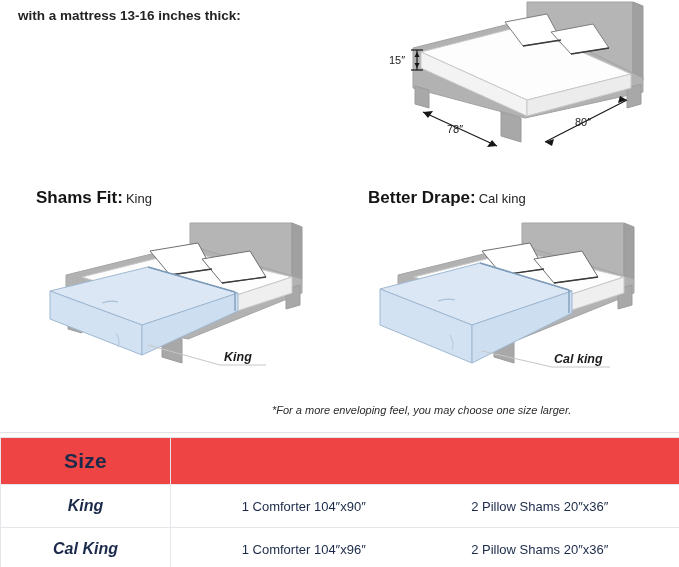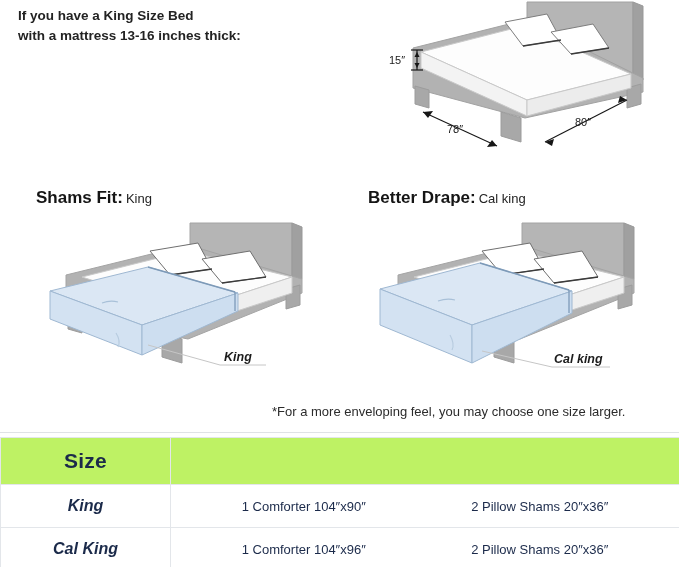--- a/index.html
+++ b/index.html
@@ -67,21 +67,22 @@
     font-weight: normal;
     color: #232323;
     margin-left: 3px;
   }
 
   
   #footnote {
     position: absolute;
     left: 272px;
     top: 404px;
-    font-size: 13px;
+    font-size: 11px;
+    font-style: italic;
     color: #2b2b2b;
     white-space: nowrap;
   }
   #footnote-rule {
     position: absolute;
     left: 0px;
     top: 432px;
     width: 679px;
     height: 1px;
     background: #dfe2e6;
@@ -97,21 +98,21 @@
     table-layout: fixed;
   }
   #size-table td {
     border: 1px solid #e3e6ea;
     padding: 0;
     vertical-align: middle;
   }
   #size-table .col-size { width: 170px; }
   #size-table .col-spec { width: 509px; }
 
-  .hdr-row td { height: 46px; background: #bef264; }
+  .hdr-row td { height: 46px; background: #ef4444; }
   .hdr-size {
     font-size: 21px;
     font-weight: bold;
     color: #1b2a4a;
     text-align: center;
     letter-spacing: 0.2px;
   }
   .body-row td { height: 42px; background: #ffffff; }
   .cell-size {
     font-size: 16px;
@@ -143,21 +144,20 @@
     font-size: 12.5px;
     font-style: italic;
     font-weight: bold;
     fill: #1b1b1b;
   }
 </style>
 </head>
 <body>
 
 <div id="header-block">
-  <div class="subtitle-line">If you have a King Size Bed</div>
   <div class="subtitle-line">with a mattress 13-16 inches thick:</div>
 </div>
 
 <div class="diagram" id="top-bed-diagram">
   <svg viewBox="0 0 304 160" xmlns="http://www.w3.org/2000/svg">
 
     <polygon points="152,2 258,2 258,78 152,88" fill="#b5b5b5" stroke="#a2a2a2" stroke-width="1"></polygon>
     <polygon points="258,2 268,6 268,80 258,78" fill="#a0a0a0" stroke="#999" stroke-width="1"></polygon>
 
     <polygon points="38,48 150,20 268,78 268,92 150,118 38,88" fill="#b2b2b2" stroke="#a2a2a2" stroke-width="1"></polygon>

